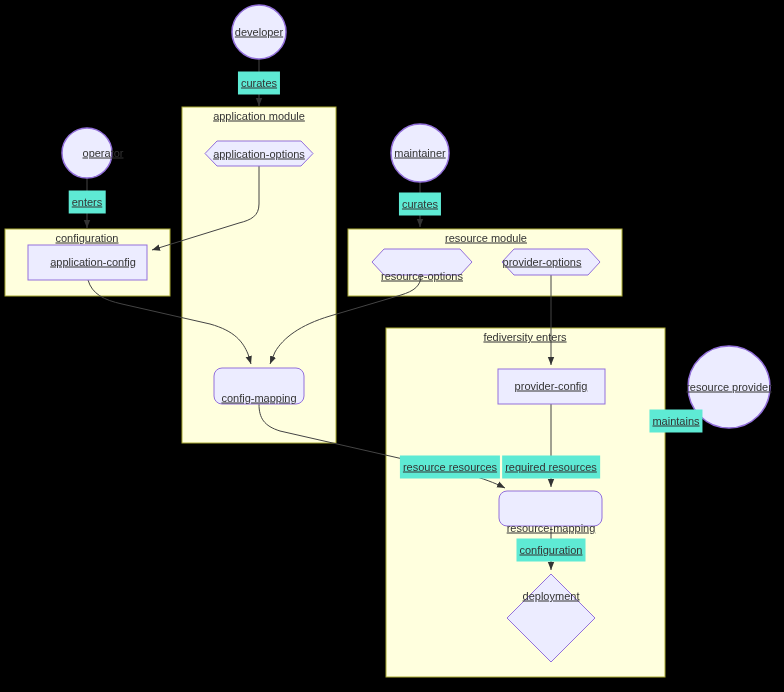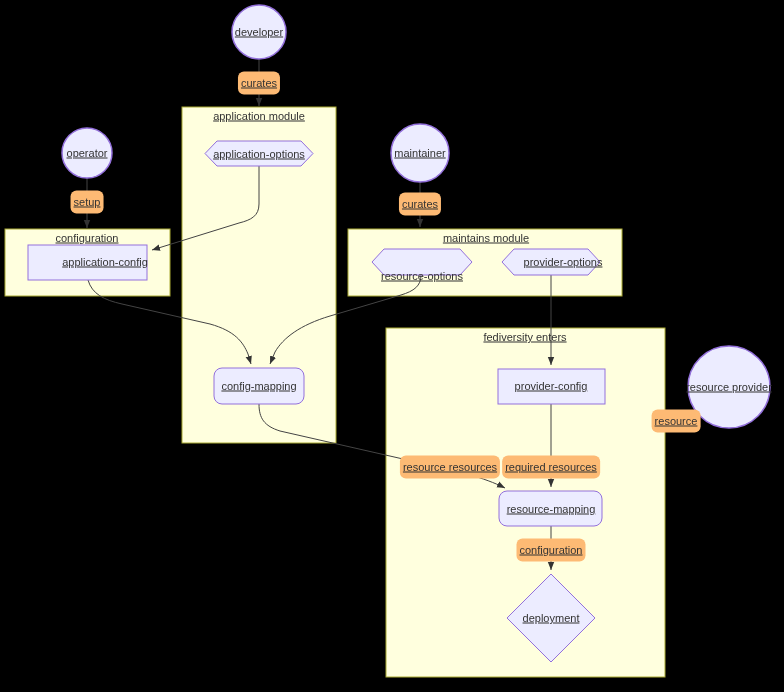--- a/index.html
+++ b/index.html
@@ -6,21 +6,21 @@
   .stage{
     position:relative;width:784px;height:692px;background:#000000;
     font-family:"Liberation Sans",sans-serif;overflow:hidden;
   }
   .stage svg{position:absolute;left:0;top:0;}
   .text-layer{position:absolute;left:0;top:0;width:100%;height:100%;pointer-events:none;}
   .text-layer div{
     position:absolute;transform:translate(-50%,-50%);
     white-space:nowrap;color:#333333;font-size:11px;line-height:13px;text-decoration:underline;
   }
-  .edge-label{background:#fdba74;padding:5px 3px;border-radius:6px;}
+  .edge-label{background:#5eead4;padding:5px 3px;}
   .cluster-title{font-size:11.5px;}
   .node-label{font-size:11px;}
 </style>
 </head>
 <body>
 
 <div class="stage">
   <svg width="784" height="692" viewBox="0 0 784 692">
     <defs>
       <marker id="arrow" viewBox="0 0 10 10" refX="10" refY="5" markerWidth="8" markerHeight="8" orient="auto">
@@ -65,37 +65,37 @@
       <rect x="499" y="491" width="103" height="35" rx="8" fill="#ececff" stroke="#9370db" stroke-width="1"></rect>
 
       <polygon points="551,574 595,618 551,662 507,618" fill="#ececff" stroke="#9370db" stroke-width="1"></polygon>
     </g>
   </svg>
 
   <div class="text-layer">
 
     <div class="cluster-title" style="left:259px;top:116px">application module</div>
     <div class="cluster-title" style="left:87px;top:238px">configuration</div>
-    <div class="cluster-title" style="left:486px;top:238px">maintains module</div>
+    <div class="cluster-title" style="left:486px;top:238px">resource module</div>
     <div class="cluster-title" style="left:525px;top:337px">fediversity enters</div>
 
     <div class="node-label" style="left:259px;top:32px">developer</div>
-    <div class="node-label" style="left:87px;top:153px">operator</div>
+    <div class="node-label" style="left:103px;top:153px">operator</div>
     <div class="node-label" style="left:420px;top:153px">maintainer</div>
     <div class="node-label" style="left:729px;top:387px">resource provider</div>
     <div class="node-label" style="left:259px;top:154px">application-options</div>
     <div class="node-label" style="left:422px;top:276px">resource-options</div>
-    <div class="node-label" style="left:563px;top:262px">provider-options</div>
-    <div class="node-label" style="left:105px;top:262px">application-config</div>
-    <div class="node-label" style="left:259px;top:386px">config-mapping</div>
+    <div class="node-label" style="left:542px;top:262px">provider-options</div>
+    <div class="node-label" style="left:93px;top:262px">application-config</div>
+    <div class="node-label" style="left:259px;top:398px">config-mapping</div>
     <div class="node-label" style="left:551px;top:386px">provider-config</div>
-    <div class="node-label" style="left:551px;top:509px">resource-mapping</div>
-    <div class="node-label" style="left:551px;top:618px">deployment</div>
+    <div class="node-label" style="left:551px;top:528px">resource-mapping</div>
+    <div class="node-label" style="left:551px;top:596px">deployment</div>
 
     <div class="edge-label" style="left:259px;top:83px">curates</div>
-    <div class="edge-label" style="left:87px;top:202px">setup</div>
+    <div class="edge-label" style="left:87px;top:202px">enters</div>
     <div class="edge-label" style="left:420px;top:204px">curates</div>
-    <div class="edge-label" style="left:676px;top:421px">resource</div>
+    <div class="edge-label" style="left:676px;top:421px">maintains</div>
     <div class="edge-label" style="left:450px;top:467px">resource resources</div>
     <div class="edge-label" style="left:551px;top:467px">required resources</div>
     <div class="edge-label" style="left:551px;top:550px">configuration</div>
   </div>
 </div>
 
 </body></html>

